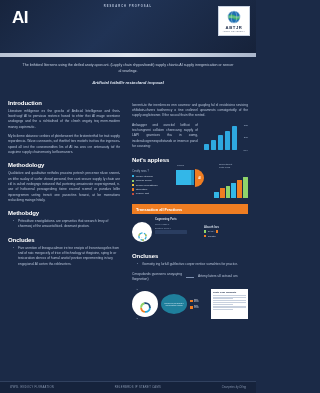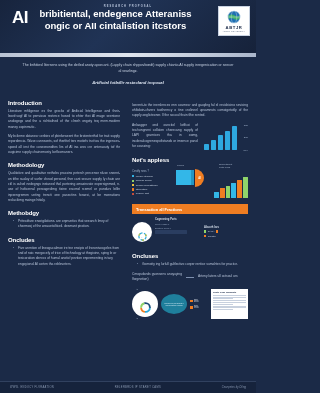--- a/index.html
+++ b/index.html
@@ -175,21 +175,20 @@
 </style>
 </head>
 <body>
 
 <div class="poster">
 
   <div class="header">
     <div class="hdr-kicker">RESEARCH PROPOSAL</div>
     <div class="hdr-title-wrap">
       <div class="hdr-ai">AI</div>
-      <div class="hdr-title">bribitiental, endegence Atteraniss ongic or AII cintalistion itcstors</div>
     </div>
     <div class="logo-box">
       <div class="logo-globe">
         <svg viewBox="0 0 40 40" width="14" height="14">
           <circle cx="20" cy="20" r="18" fill="#1f6fb2"></circle>
           <path d="M4 16 Q14 10 22 16 Q30 22 36 16 L36 26 Q26 30 18 25 Q10 20 4 26 Z" fill="#3fae6a"></path>
           <circle cx="20" cy="20" r="18" fill="none" stroke="#ffffff" stroke-width="2"></circle>
           <ellipse cx="20" cy="20" rx="8" ry="18" fill="none" stroke="#ffffff" stroke-width="1.2" opacity="0.8"></ellipse>
           <path d="M2 20 H38" stroke="#ffffff" stroke-width="1.2" opacity="0.8"></path>
         </svg>

